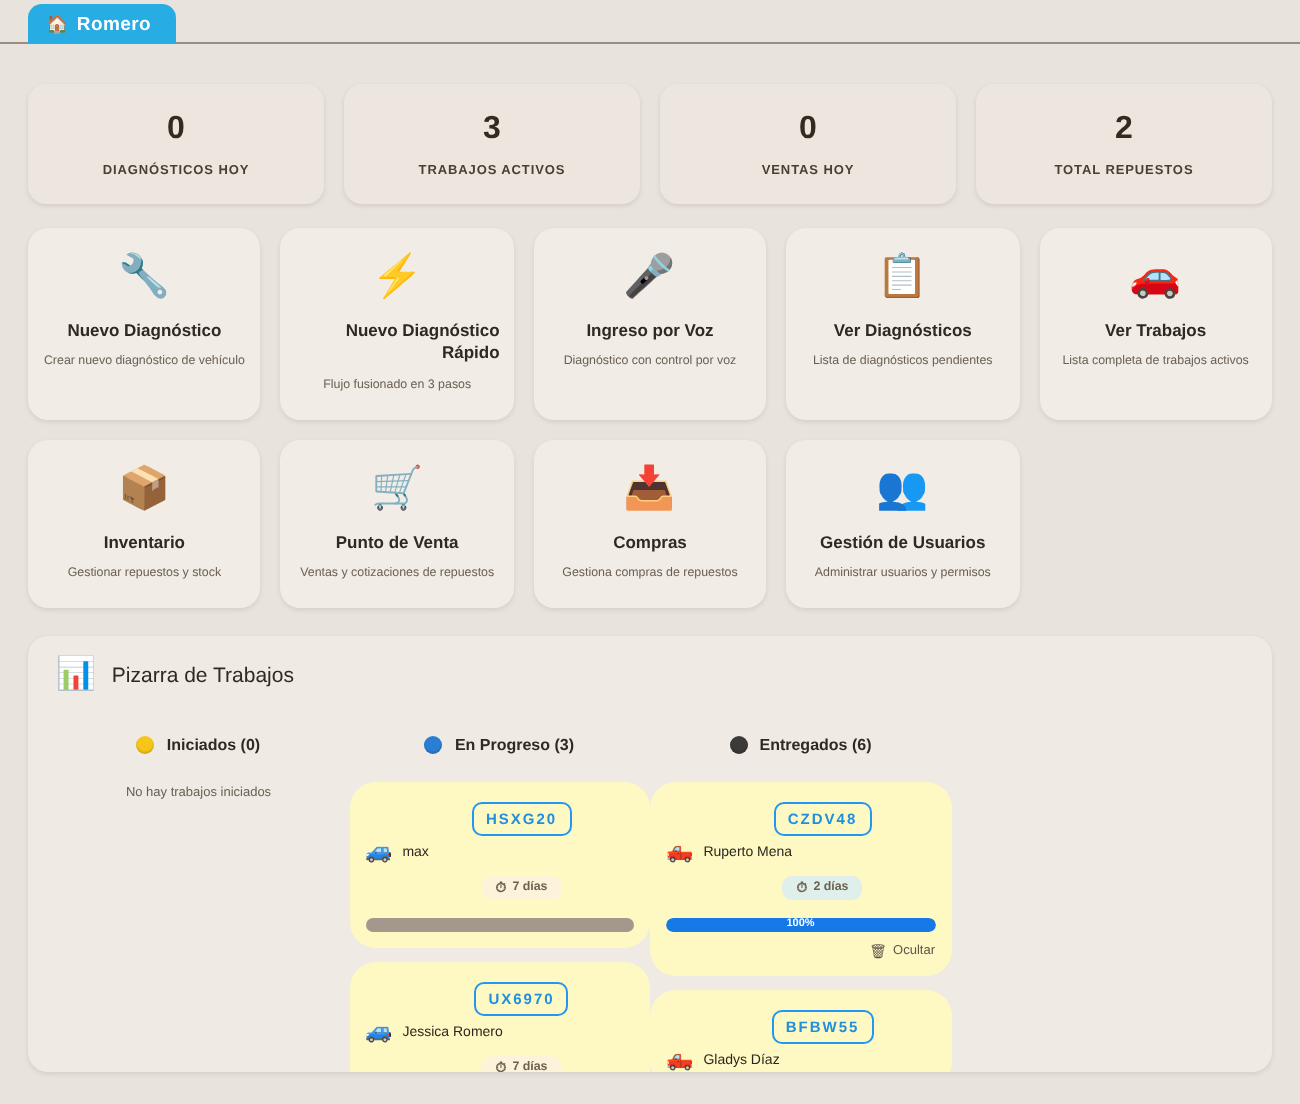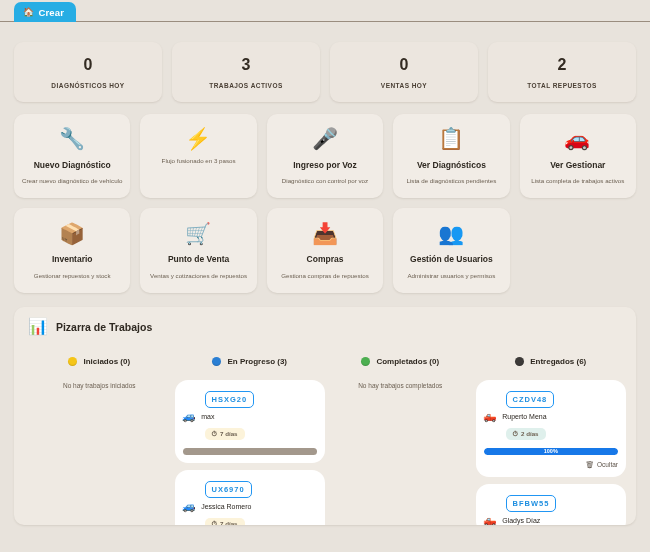--- a/index.html
+++ b/index.html
@@ -136,21 +136,21 @@
   }
   .board-head {
     display: flex;
     align-items: center;
     gap: 8px;
     padding-left: 4px;
   }
   .board-head .emoji { font-size: 16px; line-height: 1; }
   .board-title {
     font-size: 10.5px;
-    font-weight: bold;
+    font-weight: normal;
     color: #2f2921;
   }
 
   .columns {
     display: grid;
     grid-template-columns: repeat(4, 1fr);
     gap: 0;
     margin-top: 22px;
   }
   .col-head {
@@ -175,24 +175,25 @@
     color: #6b5f51;
   }
   .col-body {
     margin-top: 14px;
     display: flex;
     flex-direction: column;
     gap: 7px;
   }
 
   .job {
-    background: #ffffff;
+    background: #fef9c3;
     border-radius: 13px;
     padding: 8px 8px 8px;
     cursor: pointer;
+    text-align: center;
   }
   .plate {
     display: inline-block;
     border: 1.5px solid #2196f3;
     border-radius: 5px;
     color: #1f8fe0;
     font-size: 7.5px;
     font-weight: bold;
     letter-spacing: 1px;
     padding: 3px 6px;
@@ -256,21 +257,21 @@
     cursor: pointer;
   }
   .hide-row .emoji { font-size: 7px; }
 </style>
 </head>
 <body>
 
 <div class="tabbar">
   <div class="tab">
     <span class="ic emoji">🏠</span>
-    <span>Crear</span>
+    <span>Romero</span>
   </div>
 </div>
 
 <div class="page">
 
   <div class="stats" id="stats-row">
       <div class="stat">
         <div class="stat-value">0</div>
         <div class="stat-label">DIAGNÓSTICOS HOY</div>
       </div>
@@ -289,35 +290,36 @@
     </div>
 
   <div class="grid" id="actions-grid">
       <div class="action">
         <div class="emoji">🔧</div>
         <div class="action-title">Nuevo Diagnóstico</div>
         <div class="action-desc">Crear nuevo diagnóstico de vehículo</div>
       </div>
       <div class="action">
         <div class="emoji">⚡</div>
+        <div class="action-title">Nuevo Diagnóstico Rápido</div>
         <div class="action-desc">Flujo fusionado en 3 pasos</div>
       </div>
       <div class="action">
         <div class="emoji">🎤</div>
         <div class="action-title">Ingreso por Voz</div>
         <div class="action-desc">Diagnóstico con control por voz</div>
       </div>
       <div class="action">
         <div class="emoji">📋</div>
         <div class="action-title">Ver Diagnósticos</div>
         <div class="action-desc">Lista de diagnósticos pendientes</div>
       </div>
       <div class="action">
         <div class="emoji">🚗</div>
-        <div class="action-title">Ver Gestionar</div>
+        <div class="action-title">Ver Trabajos</div>
         <div class="action-desc">Lista completa de trabajos activos</div>
       </div>
       <div class="action">
         <div class="emoji">📦</div>
         <div class="action-title">Inventario</div>
         <div class="action-desc">Gestionar repuestos y stock</div>
       </div>
       <div class="action">
         <div class="emoji">🛒</div>
         <div class="action-title">Punto de Venta</div>
@@ -365,27 +367,20 @@
                 <span class="emoji">🚙</span>
                 <span>Jessica Romero</span>
               </div><div class="days ">
                 <span class="emoji">⏱</span>
                 <span>7 días</span>
               </div></div>
           </div>
         </div>
         <div>
           <div class="col-head">
-            <span class="dot" style="background:#4caf50"></span>
-            <span>Completados (0)</span>
-          </div>
-          <div class="col-empty">No hay trabajos completados</div>
-        </div>
-        <div>
-          <div class="col-head">
             <span class="dot" style="background:#3c3a38"></span>
             <span>Entregados (6)</span>
           </div>
           <div class="col-body">
             <div class="job"><div class="plate">CZDV48</div><div class="job-owner">
                 <span class="emoji">🛻</span>
                 <span>Ruperto Mena</span>
               </div><div class="days cool">
                 <span class="emoji">⏱</span>
                 <span>2 días</span>

